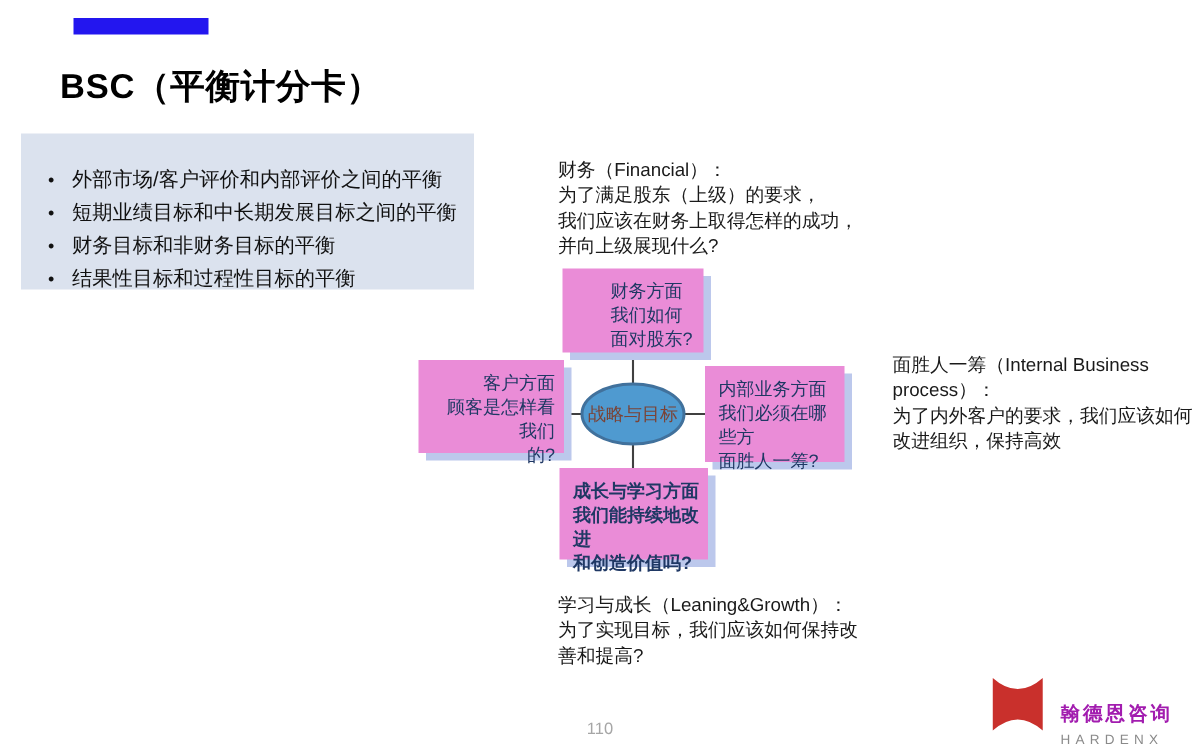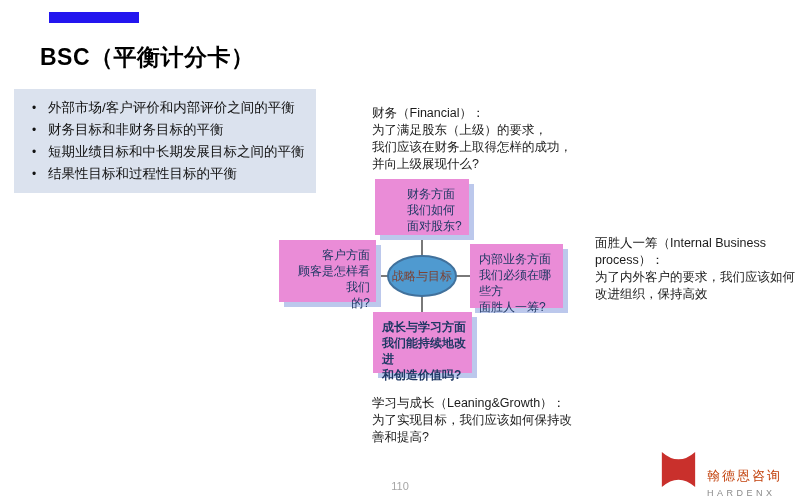--- a/index.html
+++ b/index.html
@@ -31,21 +31,21 @@
     background:var(--accent-blue);
   }
   .title{
     position:absolute;left:40px;top:30px;
     font-size:23px;font-weight:bold;color:#000;
     letter-spacing:0.5px;
   }
   .bullet-box{
     position:absolute;left:14px;top:77px;width:302px;height:104px;
     background:var(--bullet-bg);
-    padding:8px 10px 8px 8px;
+    padding:20px 10px 8px 8px;
   }
   .bullet-box ul{list-style:none;}
   .bullet-box li{
     font-size:13.5px;line-height:22px;color:#111;
     padding-left:26px;position:relative;
   }
   .bullet-box li::before{
     content:"•";position:absolute;left:10px;top:0;
     font-size:12px;color:#111;
   }
@@ -80,37 +80,37 @@
   .page-number{
     position:absolute;left:385px;top:468px;width:30px;
     text-align:center;font-size:11px;color:var(--muted-text);
   }
   .logo{
     position:absolute;right:18px;bottom:14px;
     display:flex;align-items:center;gap:10px;
   }
   .logo-mark{width:37px;height:37px;}
   .logo-text{display:flex;flex-direction:column;gap:3px;}
-  .logo-cn{font-size:13px;font-weight:normal;color:#c2410c;letter-spacing:2px;margin-top:26px;}
+  .logo-cn{font-size:13px;font-weight:bold;color:#a21caf;letter-spacing:2px;margin-top:26px;}
   .logo-en{font-size:9px;color:#8a8a8a;letter-spacing:3.5px;}
 </style>
 </head>
 <body>
 
 <div class="slide">
 
   <div class="accent-bar"></div>
 
   <h1 class="title">BSC（平衡计分卡）</h1>
 
   <div class="bullet-box">
     <ul>
       <li>外部市场/客户评价和内部评价之间的平衡</li>
+      <li>短期业绩目标和中长期发展目标之间的平衡</li>
       <li>财务目标和非财务目标的平衡</li>
-      <li>短期业绩目标和中长期发展目标之间的平衡</li>
       <li>结果性目标和过程性目标的平衡</li>
     </ul>
   </div>
 
   <div class="note note-financial">财务（Financial）：
 为了满足股东（上级）的要求，
 我们应该在财务上取得怎样的成功，
 并向上级展现什么?</div>
   <div class="note note-internal">面胜人一筹（Internal Business
 process）：

